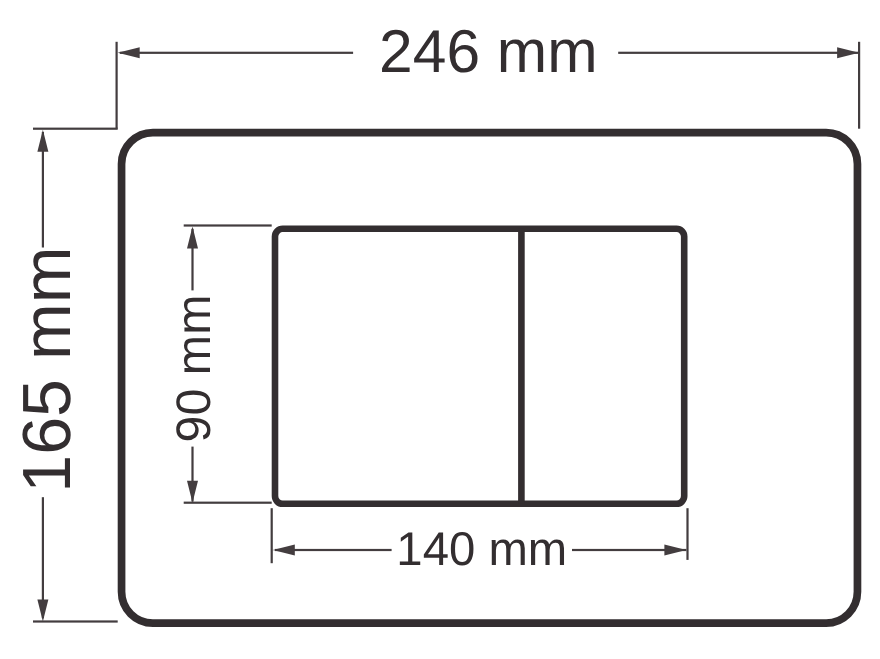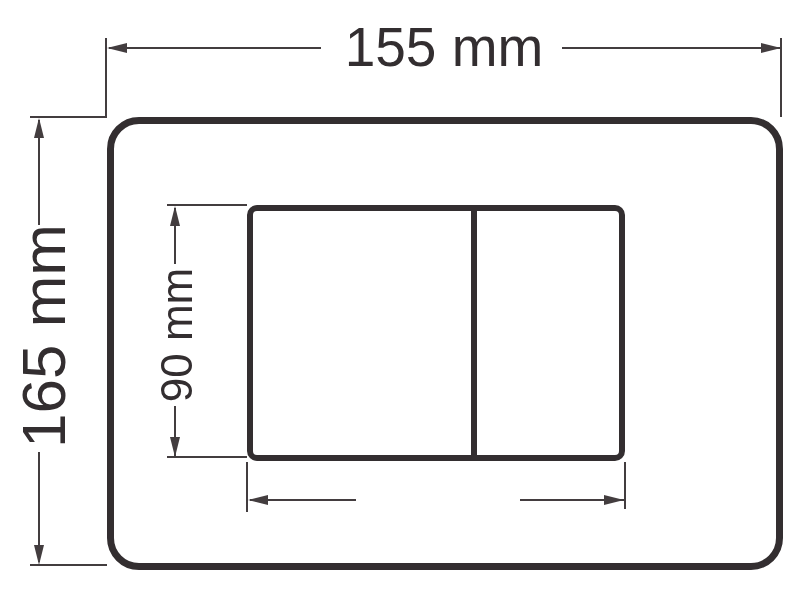--- a/index.html
+++ b/index.html
@@ -62,21 +62,21 @@
 
   <div class="button-panel"></div>
   <div class="button-divider"></div>
 
   <div class="v-line ext" style="left:105px;top:38px;height:79px;"></div>
   <div class="v-line ext" style="left:780px;top:38px;height:79px;"></div>
   <div class="h-line" style="left:109px;top:47px;width:212px;"></div>
   <div class="h-line" style="left:562px;top:47px;width:218px;"></div>
   <div class="arr arr-left" style="left:107px;top:43px;"></div>
   <div class="arr arr-right" style="left:761px;top:43px;"></div>
-  <div class="dim-label lbl-246">155 mm</div>
+  <div class="dim-label lbl-246">246 mm</div>
 
   <div class="h-line ext" style="left:30px;top:116px;width:77px;"></div>
   <div class="h-line ext" style="left:30px;top:564px;width:77px;"></div>
   <div class="v-line" style="left:38px;top:120px;height:105px;"></div>
   <div class="v-line" style="left:38px;top:452px;height:110px;"></div>
   <div class="arr arr-up" style="left:34px;top:118px;"></div>
   <div class="arr arr-down" style="left:34px;top:545px;"></div>
   <div class="dim-label rot lbl-165">165 mm</div>
 
   <div class="h-line ext" style="left:167px;top:204px;width:80px;"></div>
@@ -86,14 +86,15 @@
   <div class="arr arr-up" style="left:170px;top:206px;"></div>
   <div class="arr arr-down" style="left:170px;top:437px;"></div>
   <div class="dim-label rot lbl-90">90 mm</div>
 
   <div class="v-line ext" style="left:246px;top:462px;height:50px;"></div>
   <div class="v-line ext" style="left:624px;top:462px;height:47px;"></div>
   <div class="h-line" style="left:250px;top:499px;width:106px;"></div>
   <div class="h-line" style="left:520px;top:499px;width:104px;"></div>
   <div class="arr arr-left" style="left:248px;top:495px;"></div>
   <div class="arr arr-right" style="left:604px;top:495px;"></div>
+  <div class="dim-label lbl-140">140 mm</div>
 
 </div>
 
 </body></html>

